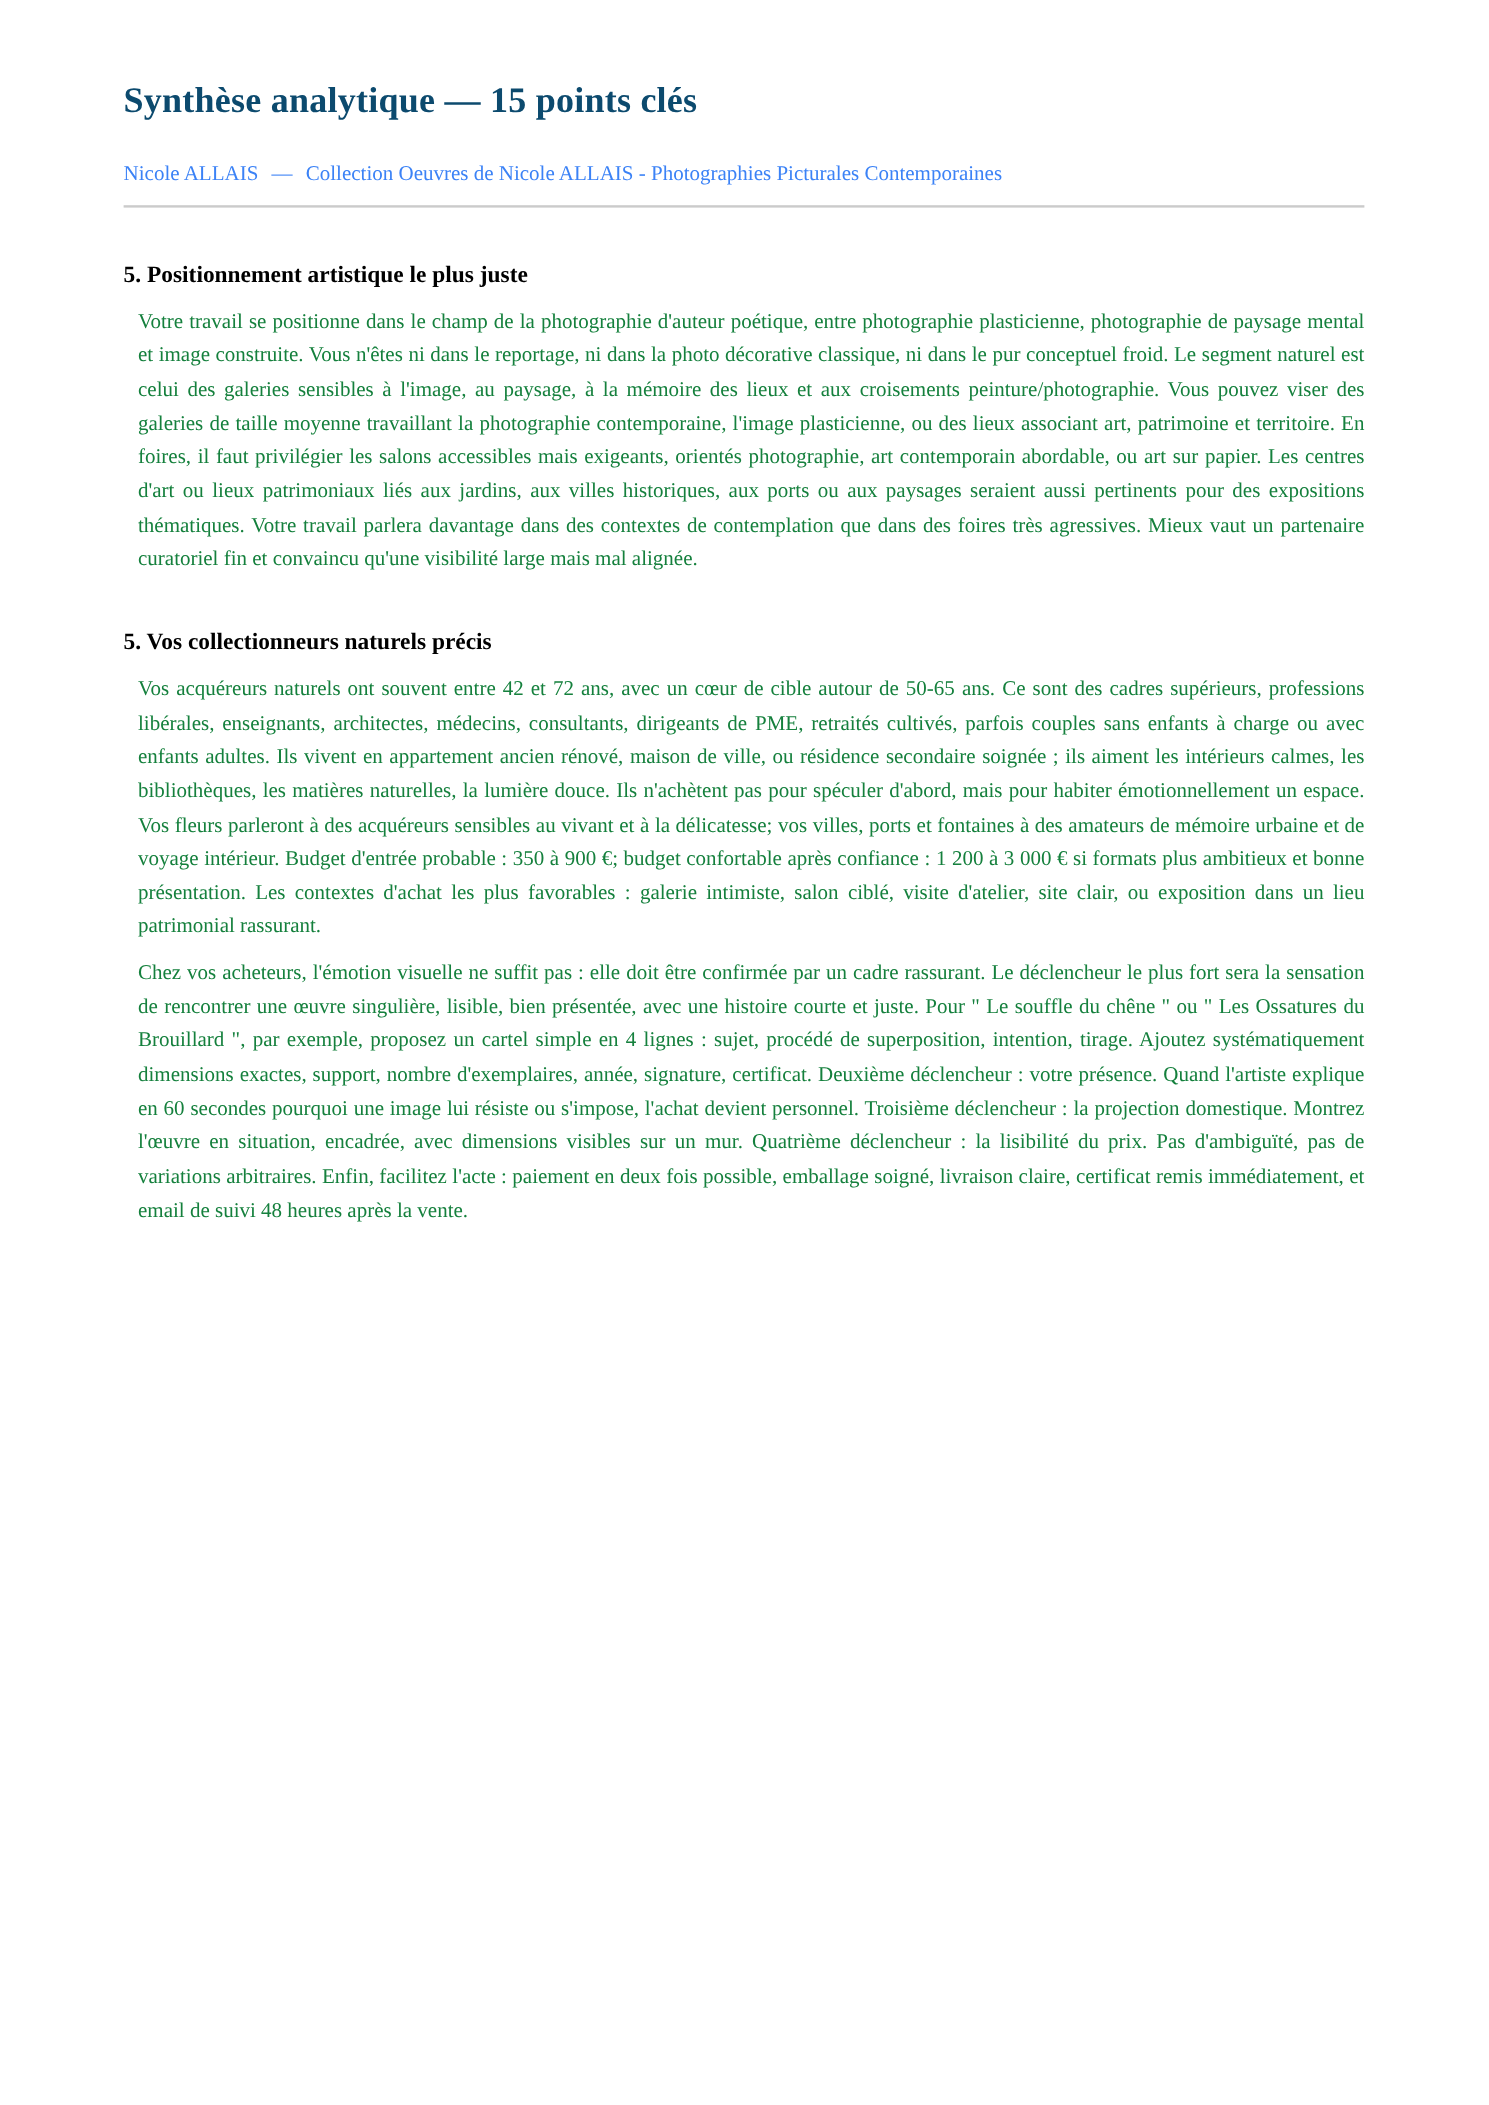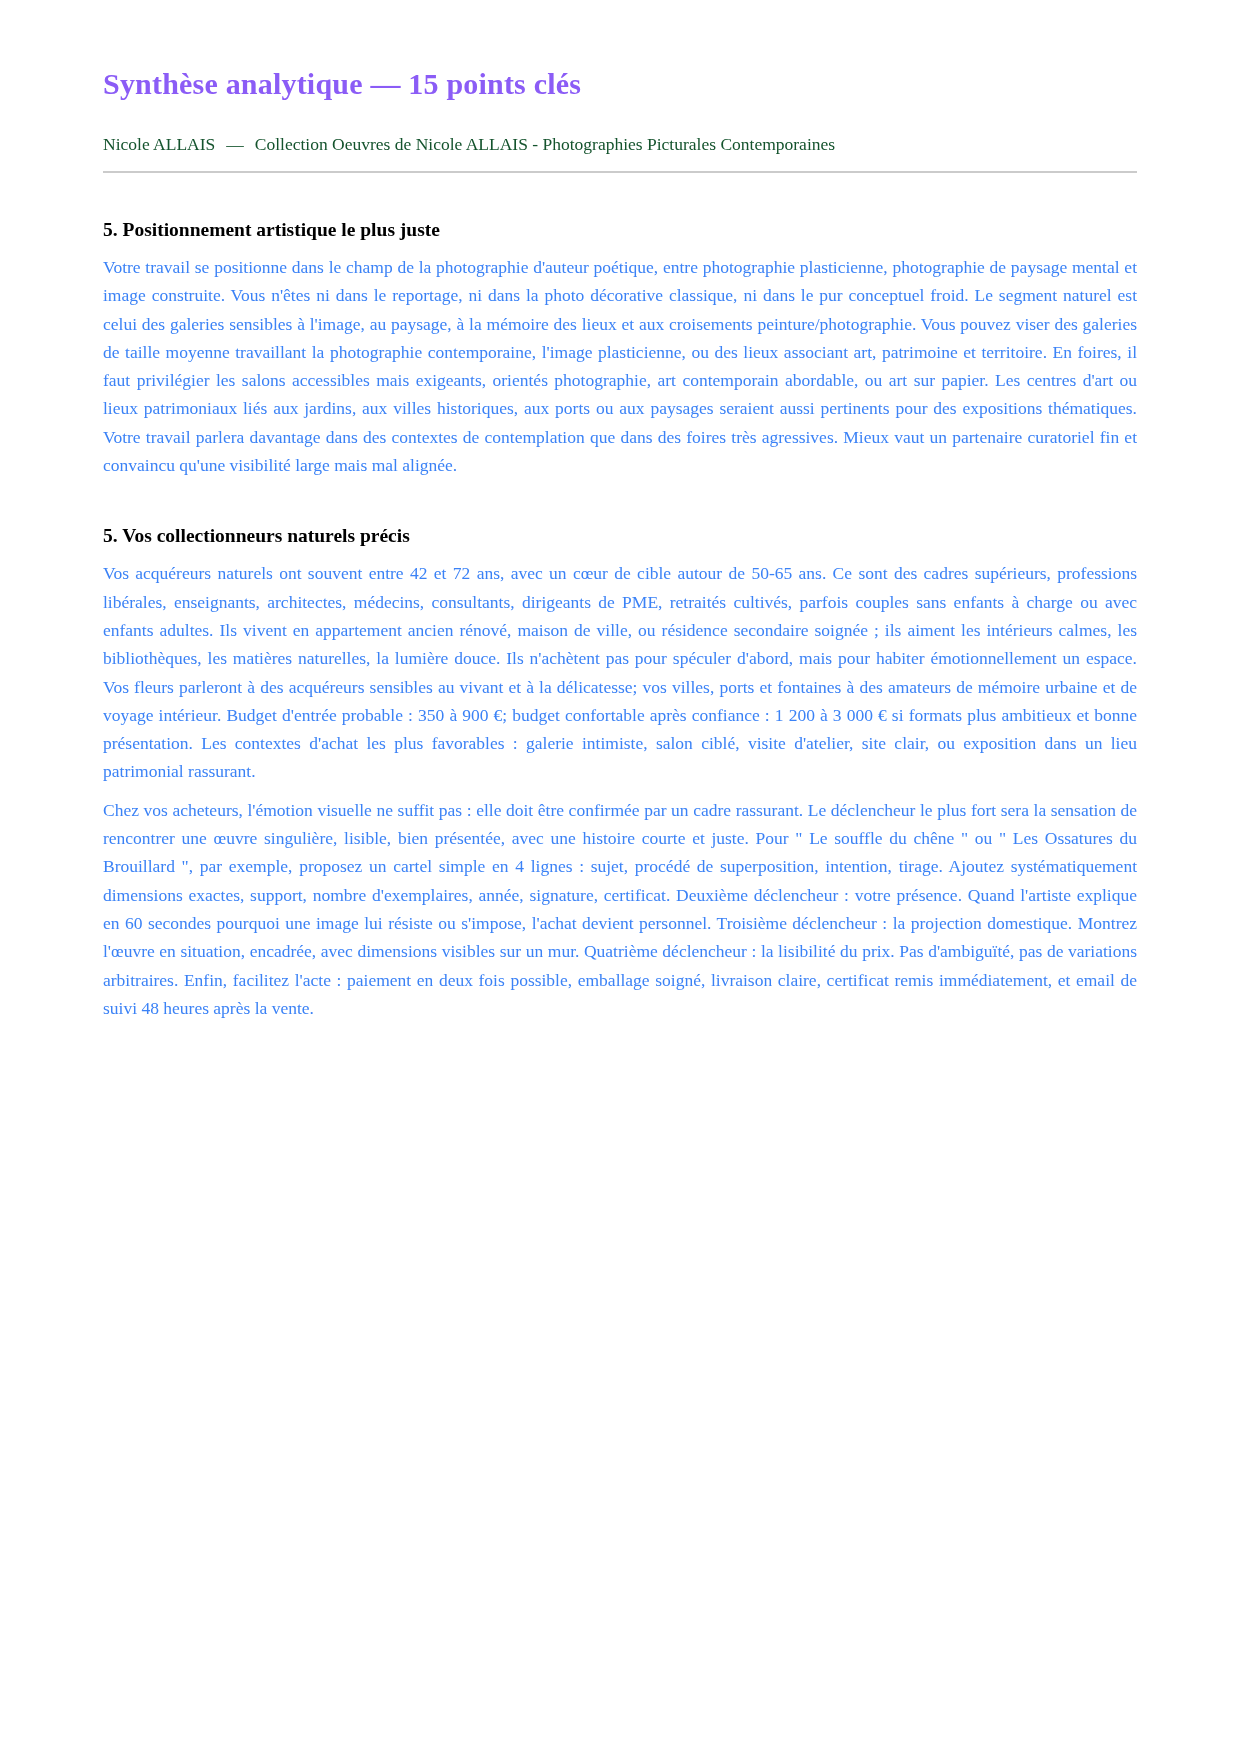--- a/index.html
+++ b/index.html
@@ -15,50 +15,50 @@
     background: #ffffff;
     padding: 66px 104px 0 103px;
     font-family: "Liberation Serif", "DejaVu Serif", serif;
     overflow: hidden;
   }
   .doc-title {
     margin: 0;
     font-size: 30px;
     line-height: 36px;
     font-weight: 700;
-    color: #8b5cf6;
+    color: #0c4a6e;
     letter-spacing: 0.2px;
   }
   .byline {
     margin: 30px 0 0 0;
     font-size: 17.5px;
     line-height: 24px;
-    color: #14532d;
+    color: #3b82f6;
   }
   .byline .dash {
     display: inline-block;
     margin: 0 11px;
   }
   .header-rule {
     border: none;
     border-top: 2px solid #cbcbcb;
     margin: 15px 0 0 0;
   }
   .section-heading {
     margin: 44px 0 0 0;
     font-size: 19.5px;
     line-height: 26px;
     font-weight: 700;
     color: #000000;
   }
   .section-body {
-    margin: 10px 0 0 0;
+    margin: 10px 0 0 12px;
     font-size: 17.5px;
     line-height: 28.3px;
-    color: #3b82f6;
+    color: #15803d;
     text-align: justify;
   }
 </style>
 </head>
 <body>
 
 <div class="page">
 
   <header>
     <h1 class="doc-title">Synthèse analytique — 15 points clés</h1>

